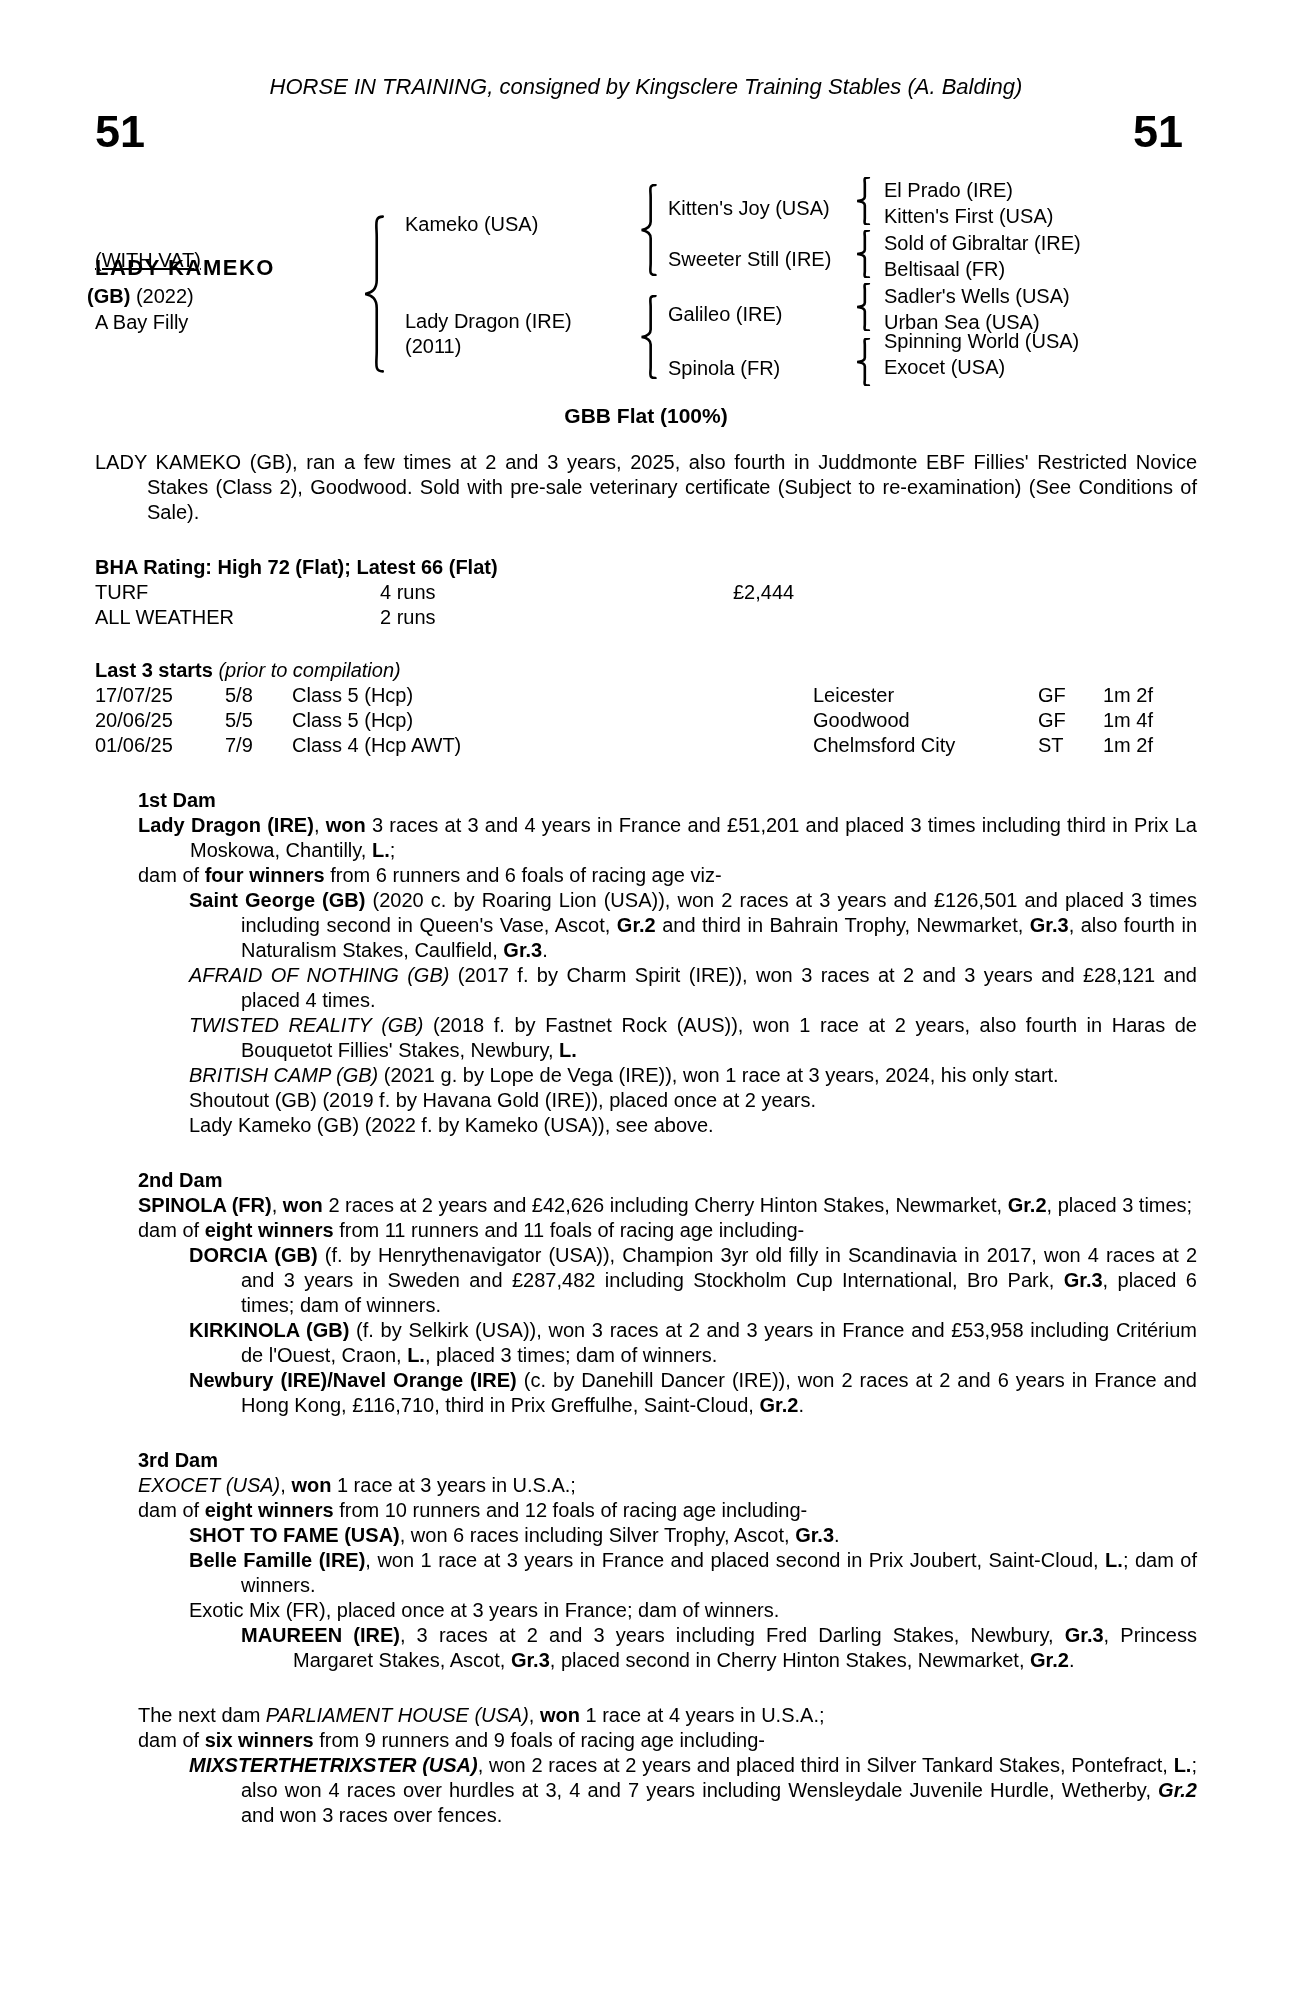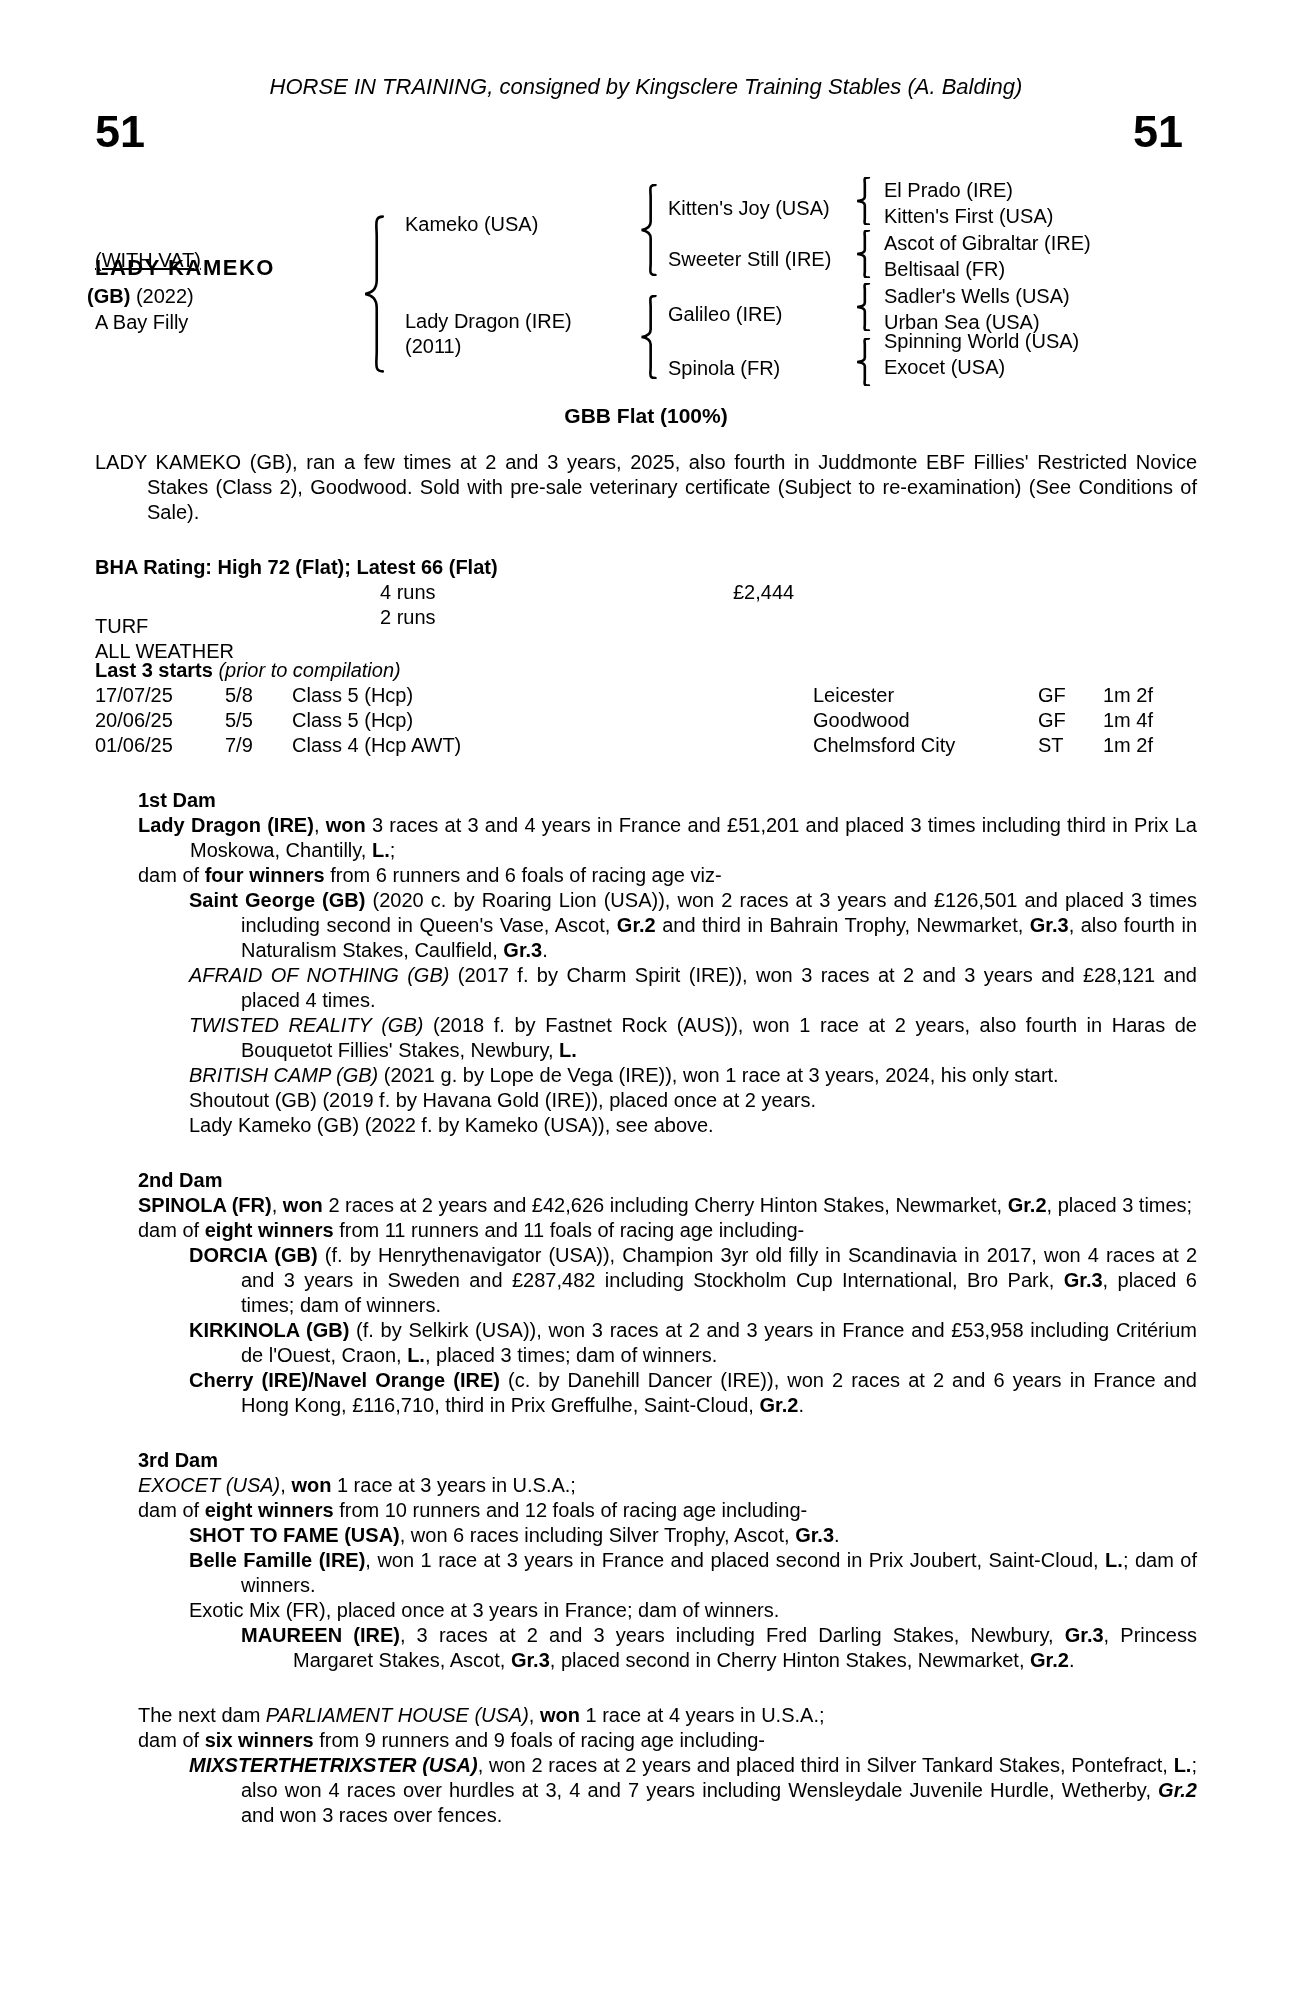--- a/index.html
+++ b/index.html
@@ -43,21 +43,21 @@
   .gbb{text-align:center;font-weight:bold;font-size:21px;}
   .para{margin:0;text-align:justify;}
   .L0{padding-left:52px;text-indent:-52px;}
   .L1{padding-left:103px;text-indent:-52px;}
   .L2{padding-left:155px;text-indent:-52px;}
   .intro{margin-top:22px;}
   .bha{margin-top:30px;}
   .bha-heading{font-weight:bold;}
   .statrow{position:relative;height:25px;}
   .statrow span{position:absolute;white-space:nowrap;}
-  .stat-c1{left:0;margin-top:34px;}
+  .stat-c1{left:0;}
   .stat-c2{left:285px;}
   .stat-c3{left:638px;}
   .last3{margin-top:28px;}
   .startrow{position:relative;height:25px;}
   .startrow span{position:absolute;white-space:nowrap;}
   .sc-date{left:0;}
   .sc-pos{left:130px;}
   .sc-class{left:197px;}
   .sc-course{left:718px;}
   .sc-going{left:943px;}
@@ -135,21 +135,21 @@
       <svg viewBox="0 0 22 200" preserveAspectRatio="none">
           <use href="#bracepath"></use>
         </svg>
     </div>
 
     <div class="ggpair ggp0">
         <div>El Prado (IRE)</div>
         <div>Kitten's First (USA)</div>
       </div>
     <div class="ggpair ggp1">
-        <div>Ascot of Gibraltar (IRE)</div>
+        <div>Sold of Gibraltar (IRE)</div>
         <div>Beltisaal (FR)</div>
       </div>
     <div class="ggpair ggp2">
         <div>Sadler's Wells (USA)</div>
         <div>Urban Sea (USA)</div>
       </div>
     <div class="ggpair ggp3">
         <div>Spinning World (USA)</div>
         <div>Exocet (USA)</div>
       </div>
@@ -216,21 +216,21 @@
           <p class="para L1"><span class="i">BRITISH CAMP (GB)</span><span> (2021 g. by Lope de Vega (IRE)), won 1 race at 3 years, 2024, his only start.</span></p>
           <p class="para L1"><span>Shoutout (GB) (2019 f. by Havana Gold (IRE)), placed once at 2 years.</span></p>
           <p class="para L1"><span>Lady Kameko (GB) (2022 f. by Kameko (USA)), see above.</span></p>
         </div>
         <div class="section">
           <div class="sec-heading">2nd Dam</div>
           <p class="para L0"><span class="b">SPINOLA (FR)</span><span>, </span><span class="b">won</span><span> 2 races at 2 years and £42,626 including Cherry Hinton Stakes, Newmarket, </span><span class="b">Gr.2</span><span>, placed 3 times;</span></p>
           <p class="para L0"><span>dam of </span><span class="b">eight winners</span><span> from 11 runners and 11 foals of racing age including-</span></p>
           <p class="para L1"><span class="b">DORCIA (GB)</span><span> (f. by Henrythenavigator (USA)), Champion 3yr old filly in Scandinavia in 2017, won 4 races at 2 and 3 years in Sweden and £287,482 including Stockholm Cup International, Bro Park, </span><span class="b">Gr.3</span><span>, placed 6 times; dam of winners.</span></p>
           <p class="para L1"><span class="b">KIRKINOLA (GB)</span><span> (f. by Selkirk (USA)), won 3 races at 2 and 3 years in France and £53,958 including Critérium de l'Ouest, Craon, </span><span class="b">L.</span><span>, placed 3 times; dam of winners.</span></p>
-          <p class="para L1"><span class="b">Cherry (IRE)/Navel Orange (IRE)</span><span> (c. by Danehill Dancer (IRE)), won 2 races at 2 and 6 years in France and Hong Kong, £116,710, third in Prix Greffulhe, Saint-Cloud, </span><span class="b">Gr.2</span><span>.</span></p>
+          <p class="para L1"><span class="b">Newbury (IRE)/Navel Orange (IRE)</span><span> (c. by Danehill Dancer (IRE)), won 2 races at 2 and 6 years in France and Hong Kong, £116,710, third in Prix Greffulhe, Saint-Cloud, </span><span class="b">Gr.2</span><span>.</span></p>
         </div>
         <div class="section">
           <div class="sec-heading">3rd Dam</div>
           <p class="para L0"><span class="i">EXOCET (USA)</span><span>, </span><span class="b">won</span><span> 1 race at 3 years in U.S.A.;</span></p>
           <p class="para L0"><span>dam of </span><span class="b">eight winners</span><span> from 10 runners and 12 foals of racing age including-</span></p>
           <p class="para L1"><span class="b">SHOT TO FAME (USA)</span><span>, won 6 races including Silver Trophy, Ascot, </span><span class="b">Gr.3</span><span>.</span></p>
           <p class="para L1"><span class="b">Belle Famille (IRE)</span><span>, won 1 race at 3 years in France and placed second in Prix Joubert, Saint-Cloud, </span><span class="b">L.</span><span>; dam of winners.</span></p>
           <p class="para L1"><span>Exotic Mix (FR), placed once at 3 years in France; dam of winners.</span></p>
           <p class="para L2"><span class="b">MAUREEN (IRE)</span><span>, 3 races at 2 and 3 years including Fred Darling Stakes, Newbury, </span><span class="b">Gr.3</span><span>, Princess Margaret Stakes, Ascot, </span><span class="b">Gr.3</span><span>, placed second in Cherry Hinton Stakes, Newmarket, </span><span class="b">Gr.2</span><span>.</span></p>
         </div>

